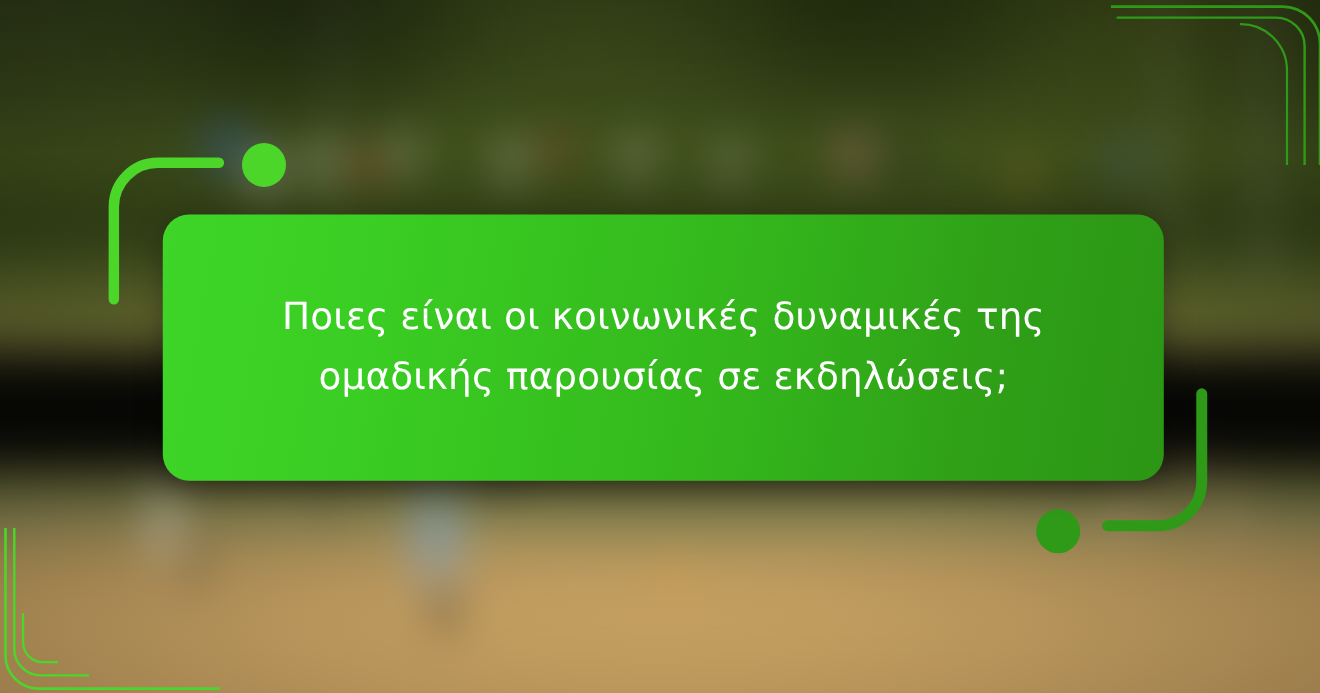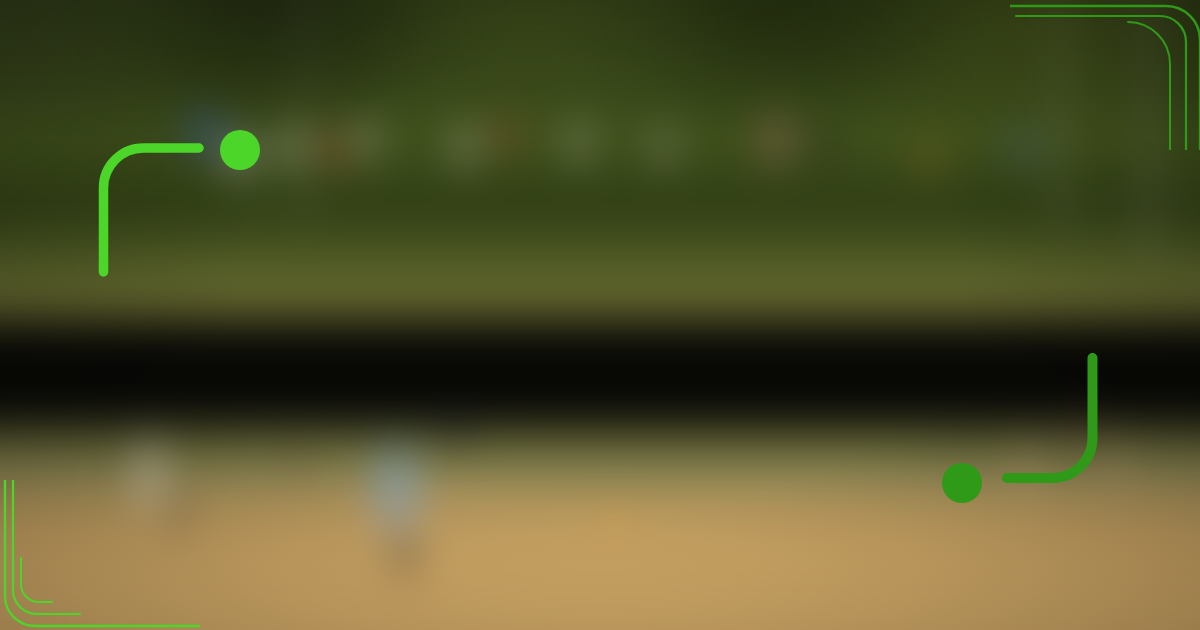--- a/index.html
+++ b/index.html
@@ -210,14 +210,17 @@
     <path d="M 7.5 140 L 7.5 56 A 40 40 0 0 1 47.5 16 L 103 16" fill="none" stroke="#4cd62a" stroke-width="9.5" stroke-linecap="round"></path>
   </svg>
 
   <svg class="deco bracket-br" width="120" height="150" viewBox="0 0 120 150">
     <path d="M 98.5 8 L 98.5 88 A 40 40 0 0 1 58.5 128 L 13 128" fill="none" stroke="#2f9a18" stroke-width="10" stroke-linecap="round"></path>
   </svg>
 
   <div class="dot dot-tl" style="background:#4cd62a;"></div>
   <div class="dot dot-br" style="background:#2f9a18;"></div>
 
+  <div class="card" style="background: linear-gradient(100deg, #3fd528 0%, #3acd23 22%, #34b81c 55%, #2f9f17 82%, #2c9615 100%);">
+    <div class="card-text">Ποιες είναι οι κοινωνικές δυναμικές της ομαδικής παρουσίας σε εκδηλώσεις;</div>
+  </div>
 
 </div>
 
 </body></html>

